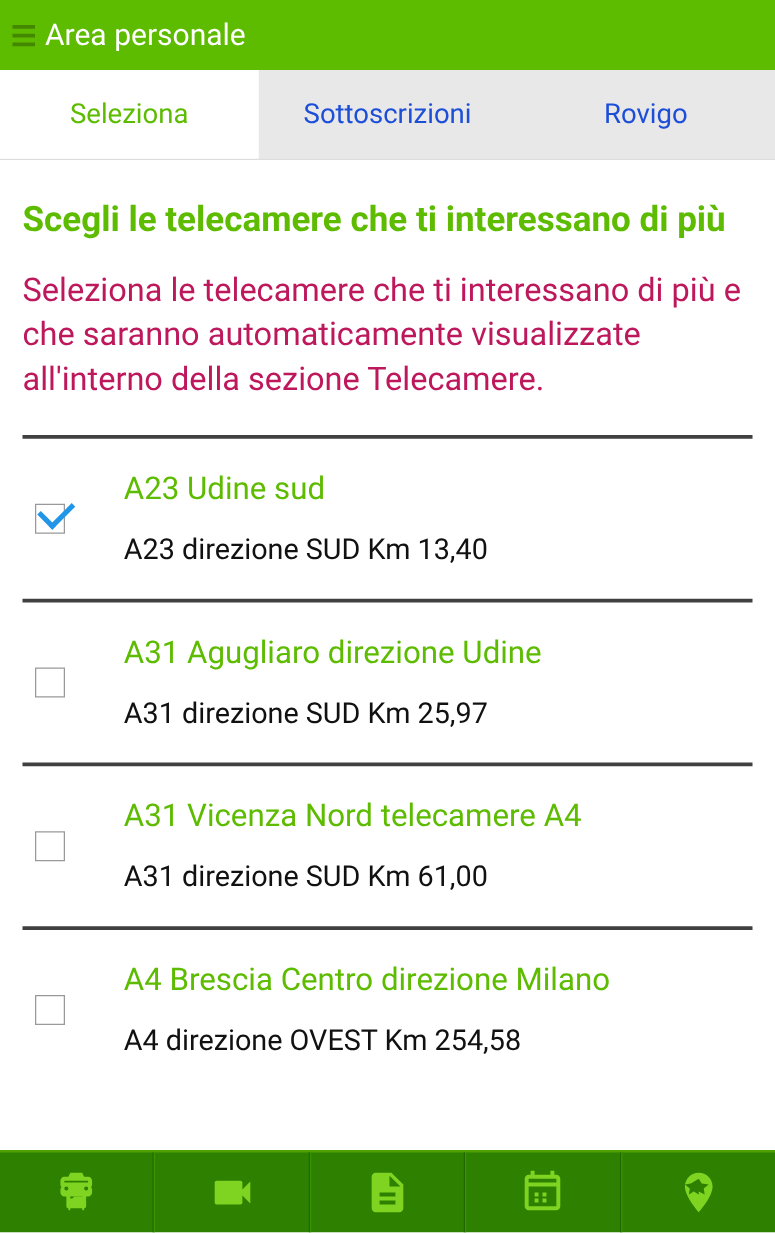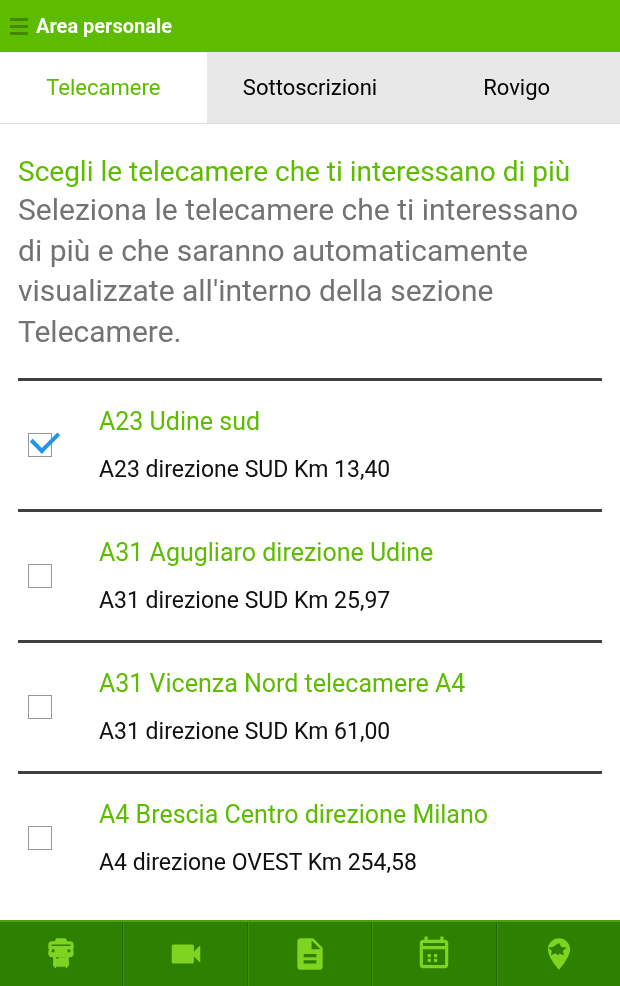--- a/index.html
+++ b/index.html
@@ -34,60 +34,61 @@
       opacity: 0.5;
     }
     
     .menu-icon span {
       width: 18px;
       height: 3px;
       background: #2d5700;
     }
     
     .header h1 {
-      font-size: 20px;
-      font-weight: bold;
+      font-size: 24px;
+      font-weight: normal;
     }
     
     .tabs {
       display: flex;
       background: #e8e8e8;
       border-bottom: 1px solid #ddd;
     }
     
     .tab {
       flex: 1;
       text-align: center;
       padding: 23px 10px;
       font-size: 22px;
-      color: #000000;
+      color: #1d4ed8;
       cursor: pointer;
     }
     
     .tab.active {
       background: #fff;
       color: #5dbb00;
     }
     
     .content {
       flex: 1;
       padding: 30px 18px 10px 18px;
       overflow-y: auto;
     }
     
     .section-title {
       color: #5dbb00;
       font-size: 28px;
+      margin-bottom: 22px;
       line-height: 1.3;
-      font-weight: normal;
+      font-weight: bold;
     }
     
     .section-desc {
-      color: #737373;
-      font-size: 30px;
+      color: #be185d;
+      font-size: 26px;
       line-height: 1.35;
       margin-bottom: 26px;
     }
     
     .camera-list {
       list-style: none;
     }
     
     .camera-item {
       display: flex;
@@ -167,21 +168,21 @@
 <div class="header">
   <div class="menu-icon">
     <span></span>
       <span></span>
       <span></span>
   </div>
   <h1>Area personale</h1>
 </div>
 
 <div class="tabs">
-  <div class="tab active">Telecamere</div>
+  <div class="tab active">Seleziona</div>
   <div class="tab">Sottoscrizioni</div>
   <div class="tab">Rovigo</div>
 </div>
 
 <div class="content">
   <h2 class="section-title">Scegli le telecamere che ti interessano di più</h2>
   <p class="section-desc">Seleziona le telecamere che ti interessano di più e che saranno automaticamente visualizzate all'interno della sezione Telecamere.</p>
 
   <ul class="camera-list">
     <li class="camera-item">

